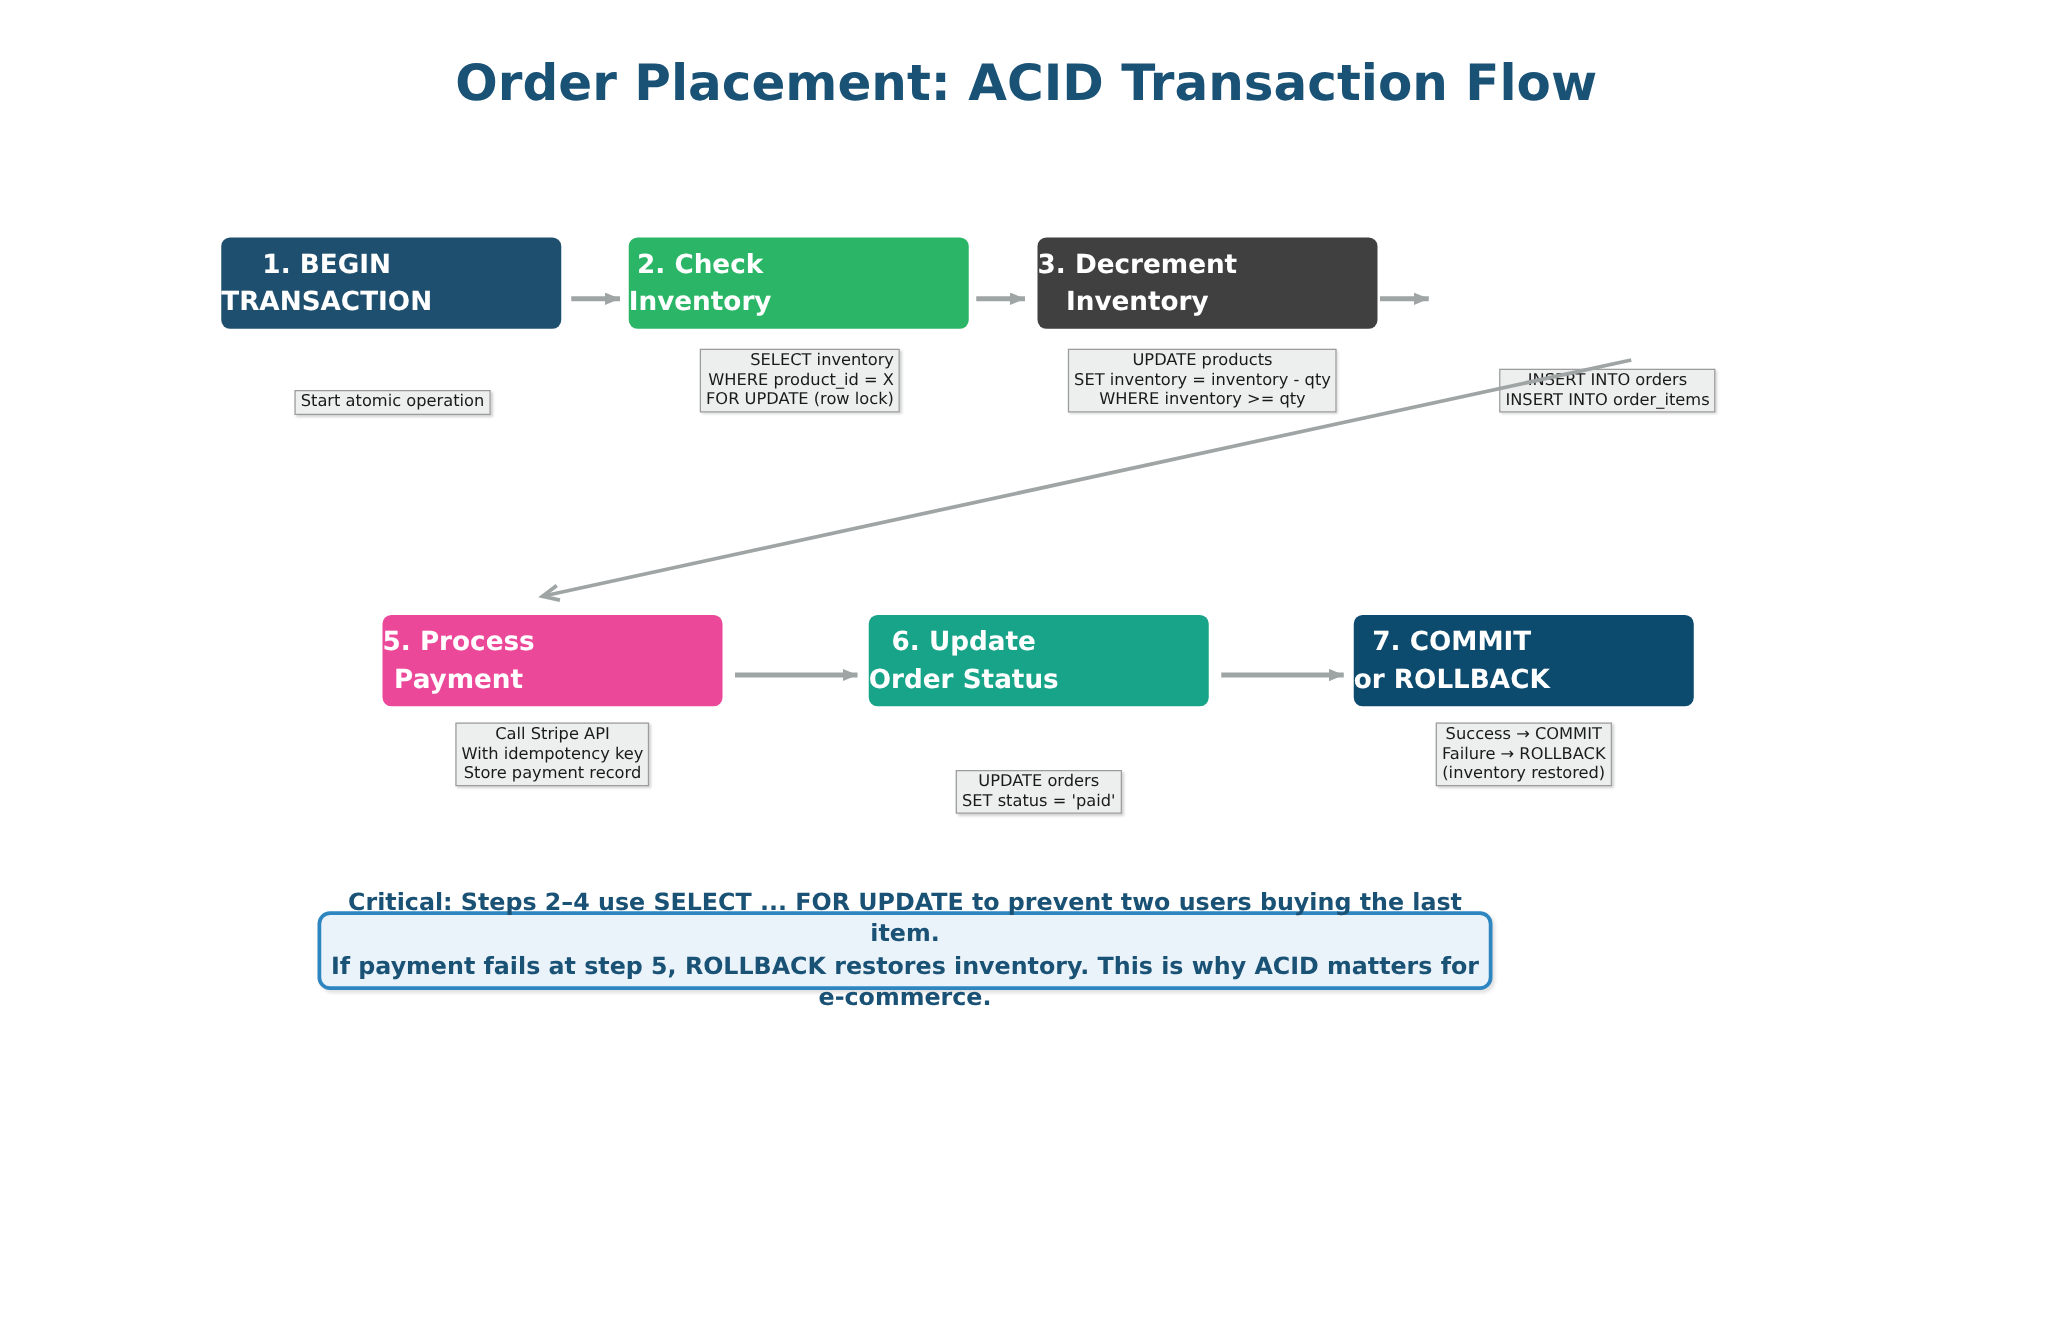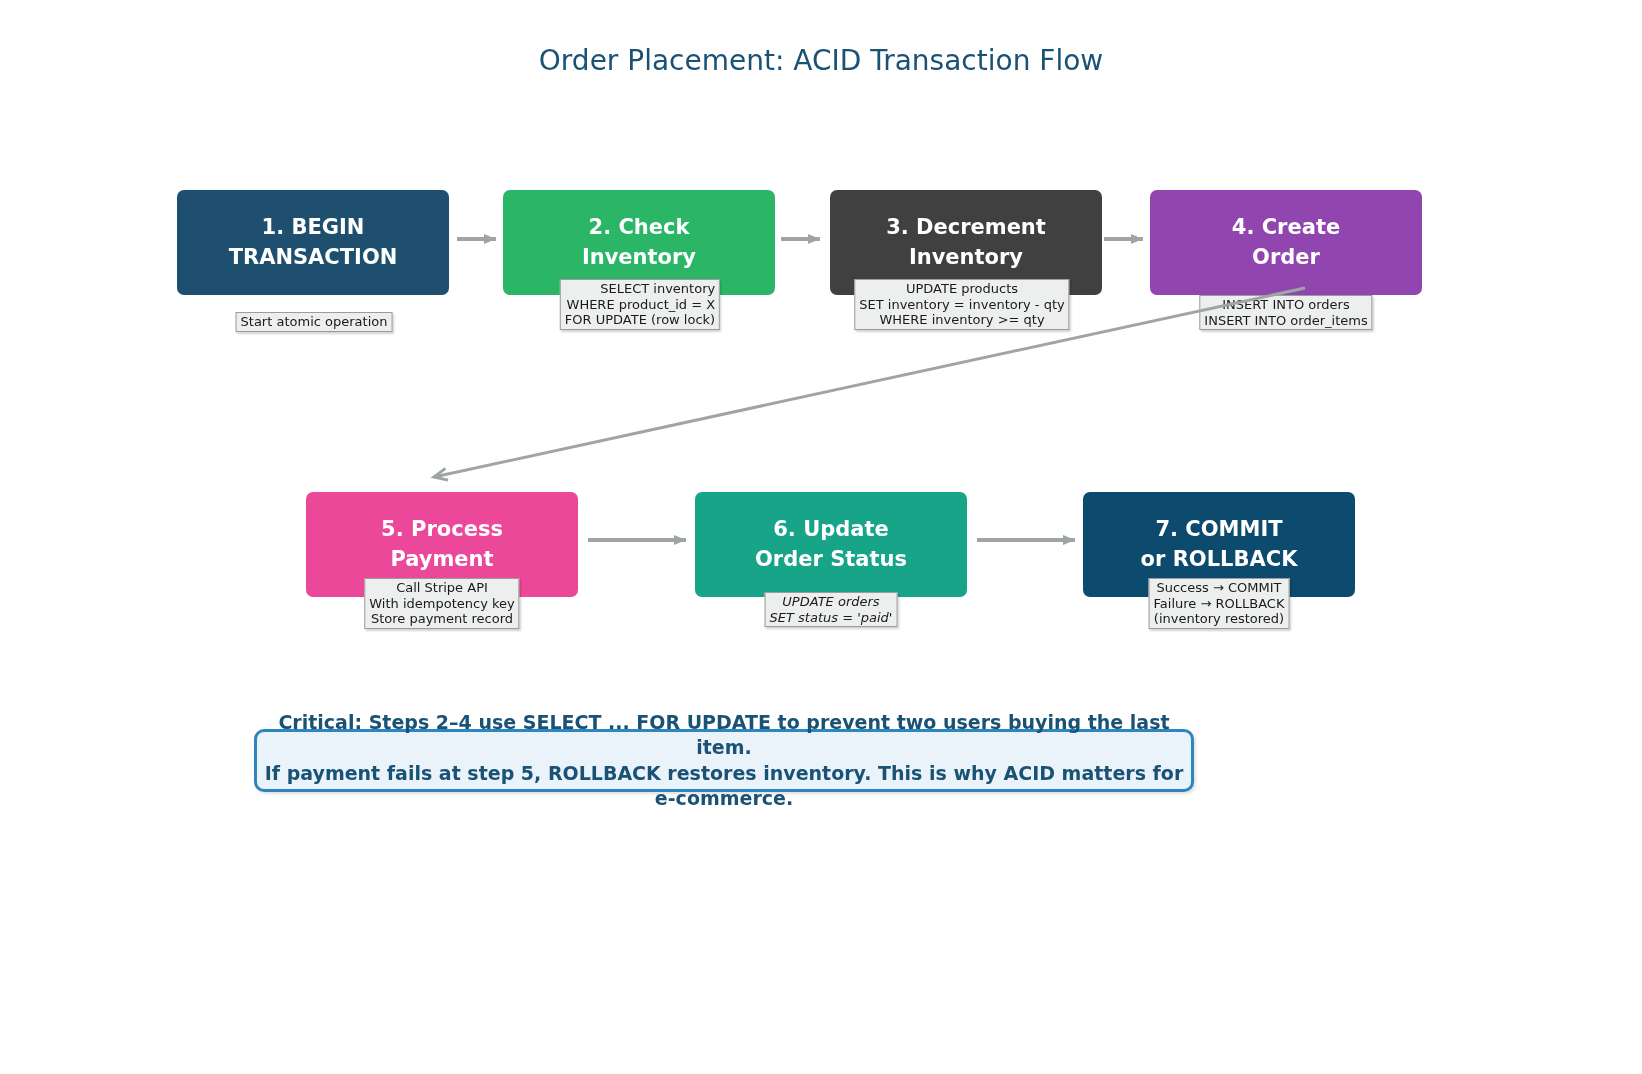--- a/index.html
+++ b/index.html
@@ -8,26 +8,26 @@
     --caption-bg:#EDEEEE; --caption-border:#9C9C9C;
     --note-border:#2E86C1; --note-bg:#EAF2FA; --ink:#1A5276;
   }
   html,body{margin:0;padding:0;background:#fff;}
   #canvas{
     position:relative; width:1642px; height:1074px; background:#ffffff;
     overflow:hidden; font-family:"DejaVu Sans","Liberation Sans",sans-serif;
   }
   .title{
     position:absolute; left:0; top:44px; width:100%;
-    text-align:center; font-size:28px; font-weight:normal; color:var(--ink);
+    text-align:center; font-size:40px; font-weight:bold; color:var(--ink);
     letter-spacing:0px;
   }
   .node{
-    position:absolute; width:272px; height:105px; border-radius:7px;
-    display:flex; align-items:center; justify-content:center; z-index:2;
+    position:absolute; width:272px; height:73px; border-radius:7px;
+    display:flex; align-items:center; justify-content:flex-start; z-index:2;
   }
   .node-label{
     color:#ffffff; font-weight:bold; font-size:21px; line-height:1.42;
     text-align:center; white-space:pre-line;
   }
   .caption{
     position:absolute; transform:translateX(-50%); z-index:4;
     background:var(--caption-bg); border:1px solid var(--caption-border);
     box-shadow:1.5px 1.5px 2px rgba(0,0,0,0.18);
     font-size:13px; line-height:1.2; color:#1A1A1A; text-align:center;
@@ -58,24 +58,20 @@
 TRANSACTION</span>
   </div>
   <div class="node" style="left: 503px; top: 190px; background-color: rgb(43, 182, 103);">
     <span class="node-label">2. Check
 Inventory</span>
   </div>
   <div class="node" style="left: 830px; top: 190px; background-color: #404040;">
     <span class="node-label">3. Decrement
 Inventory</span>
   </div>
-  <div class="node" style="left: 1150px; top: 190px; background-color: rgb(145, 70, 175);">
-    <span class="node-label">4. Create
-Order</span>
-  </div>
 
   <div class="caption" style="left:314px;top:312px;">Start atomic operation</div>
   <div class="caption" style="left:640px;top:279px;text-align:right;">SELECT inventory
 WHERE product_id = X
 FOR UPDATE (row lock)</div>
   <div class="caption" style="left:962px;top:279px;">UPDATE products
 SET inventory = inventory - qty
 WHERE inventory &gt;= qty</div>
   <div class="caption" style="left:1286px;top:295px;">INSERT INTO orders
 INSERT INTO order_items</div>
@@ -89,21 +85,21 @@
 Order Status</span>
   </div>
   <div class="node" style="left: 1083px; top: 492px; background-color: #0c4a6e;">
     <span class="node-label">7. COMMIT
 or ROLLBACK</span>
   </div>
 
   <div class="caption" style="left:442px;top:578px;">Call Stripe API
 With idempotency key
 Store payment record</div>
-  <div class="caption" style="left:831px;top:592px;font-style:italic;">UPDATE orders
+  <div class="caption" style="left:831px;top:616px;">UPDATE orders
 SET status = 'paid'</div>
   <div class="caption" style="left:1219px;top:578px;">Success → COMMIT
 Failure → ROLLBACK
 (inventory restored)</div>
 
   <svg class="arrows" width="1642" height="1074" viewBox="0 0 1642 1074">
     <defs>
       <marker id="tri" markerUnits="userSpaceOnUse" markerWidth="14" markerHeight="12" refX="12" refY="5" orient="auto">
         <path d="M0,0 L12,5 L0,10 z" fill="#9FA5A5"></path>
       </marker>

